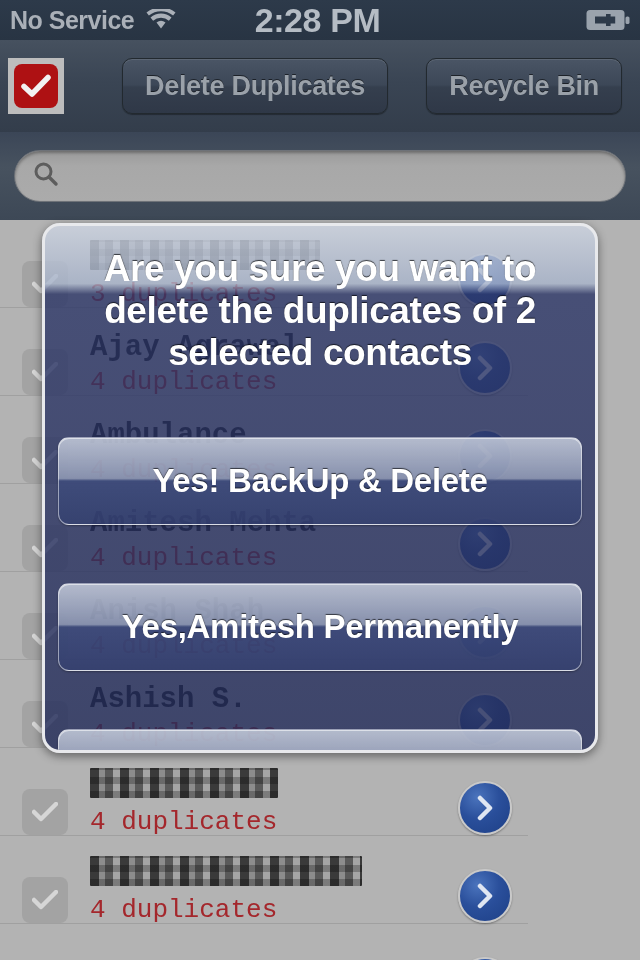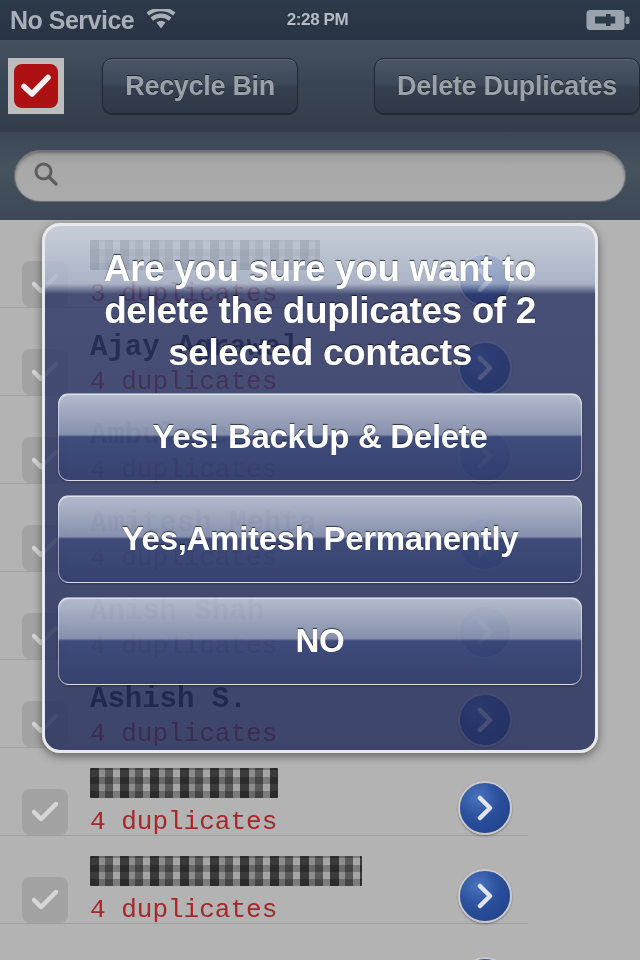--- a/index.html
+++ b/index.html
@@ -20,21 +20,21 @@
     display:flex; align-items:center; padding:0 10px;
   }
   #carrier {
     font-size:25px; font-weight:bold; color:#aab0b8;
     letter-spacing:-0.5px; line-height:1;
   }
   #wifi-icon { margin-left:12px; width:30px; height:22px; position:relative; }
   #wifi-icon svg { display:block; }
   #clock {
     position:absolute; left:0; right:5px; text-align:center;
-    font-size:17px; font-weight:bold; color:#b5bcc4; letter-spacing:-0.4px;
+    font-size:34px; font-weight:bold; color:#b5bcc4; letter-spacing:-0.4px;
   }
   #battery {
     margin-left:auto; width:44px; height:24px; position:relative; z-index:2;
   }
 
   
   #toolbar {
     position:absolute; left:0; top:40px; width:640px; height:92px;
     background:linear-gradient(to bottom,#46515f 0%,#3a4554 45%,#333d4b 100%);
     display:flex; align-items:center;
@@ -130,21 +130,21 @@
     border-radius:18px;
     background:linear-gradient(to bottom,
         rgba(205,212,225,0.82) 0%,
         rgba(168,180,203,0.80) 11%,
         rgba(44,54,103,0.80) 13%,
         rgba(40,49,96,0.80) 55%,
         rgba(36,45,90,0.82) 100%);
     border:3px solid #e8e9ec;
     box-shadow:0 3px 10px rgba(0,0,0,0.45);
     overflow:hidden;
-    display:flex; flex-direction:column; align-items:center;
+    display:flex; flex-direction:column; align-items:center;gap:44px;
   }
   #dialog-message {
     width:512px; margin-top:22px;
     font-size:37px; font-weight:bold; color:#ffffff;
     text-align:center; line-height:1.14;
     text-shadow:0 -1px 1px rgba(0,0,0,0.7);
     letter-spacing:-0.4px;
   }
   .dlg-btn {
     width:524px; height:88px; margin-top:14px; flex:none;
@@ -189,22 +189,22 @@
   </div>
 
   <div id="toolbar">
     <div id="select-all-box">
       <div id="select-all-check">
         <svg width="30" height="24" viewBox="0 0 30 24">
           <path d="M3 12.5 L11 20 L27 3.5" fill="none" stroke="#f2f2f2" stroke-width="5.5" stroke-linecap="round" stroke-linejoin="round"></path>
         </svg>
       </div>
     </div>
+    <div class="tb-btn" id="btn-delete-dup">Delete Duplicates</div>
     <div class="tb-btn" id="btn-recycle">Recycle Bin</div>
-    <div class="tb-btn" id="btn-delete-dup">Delete Duplicates</div>
   </div>
 
   <div id="searchbar">
     <div id="search-field">
       <span>
         <svg width="26" height="26" viewBox="0 0 26 26">
           <circle cx="10.5" cy="10.5" r="7.5" fill="none" stroke="#5d5d5d" stroke-width="3"></circle>
           <line x1="16" y1="16" x2="23" y2="23" stroke="#5d5d5d" stroke-width="3.4" stroke-linecap="round"></line>
         </svg>
       </span>

